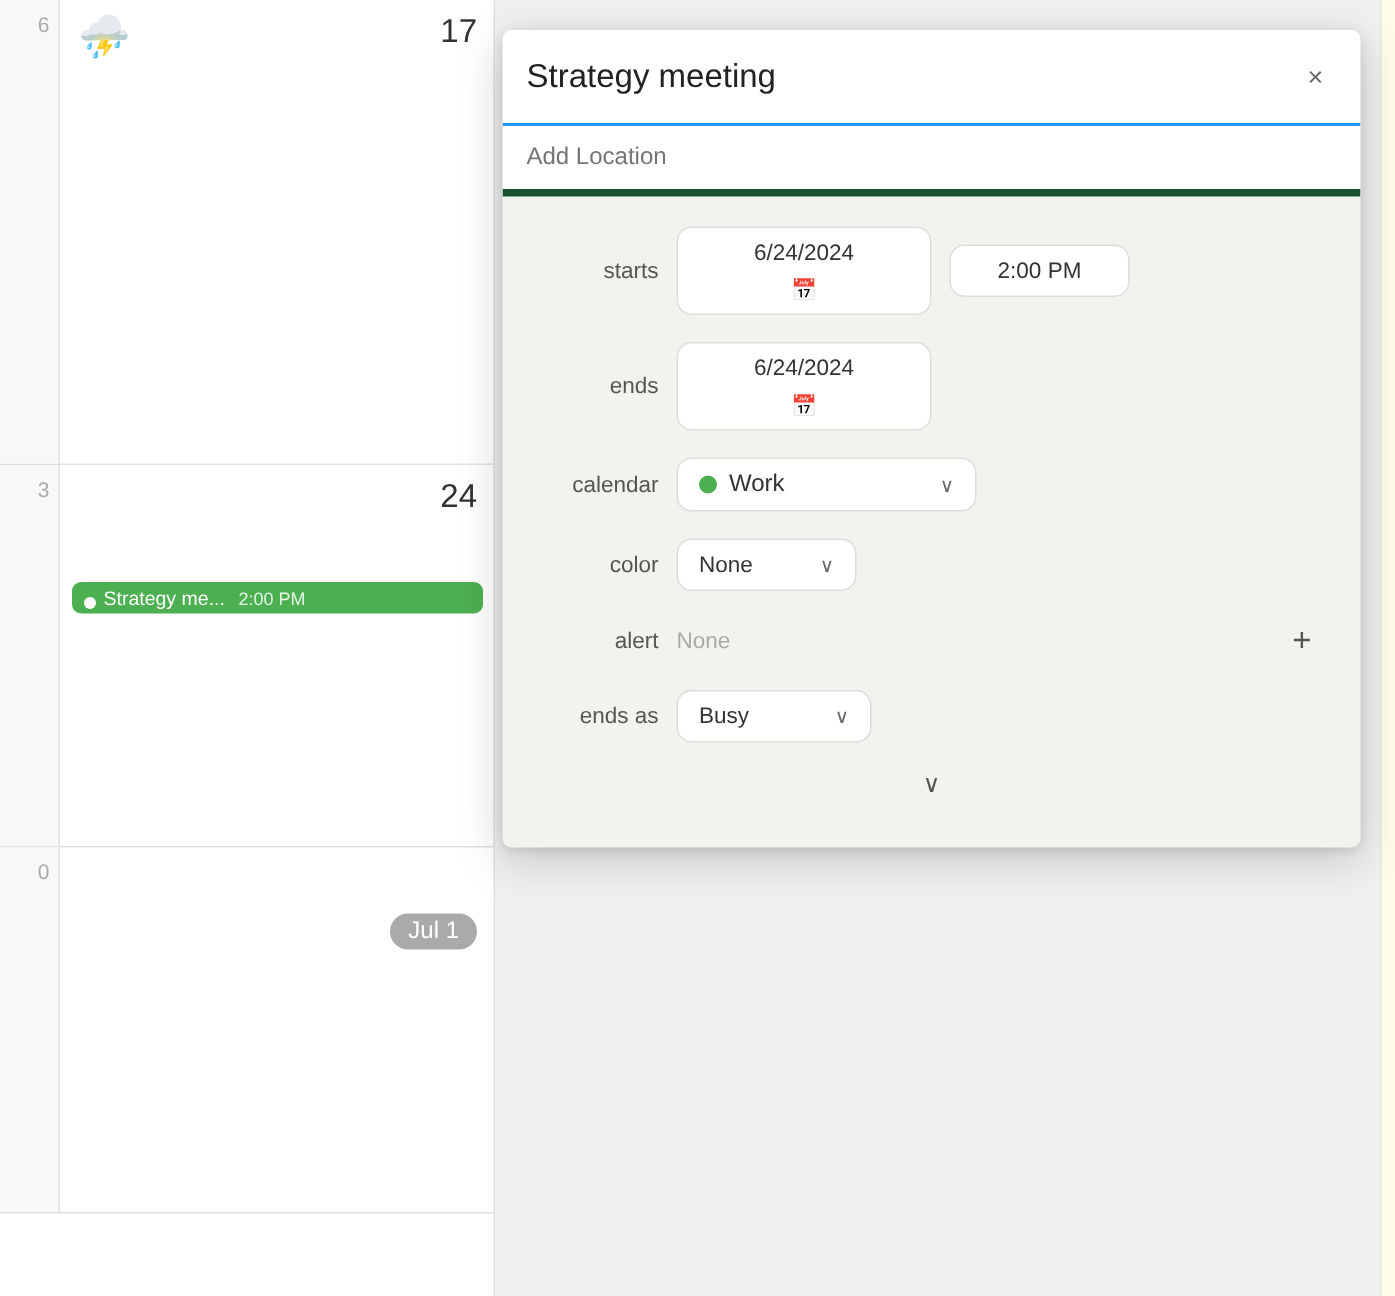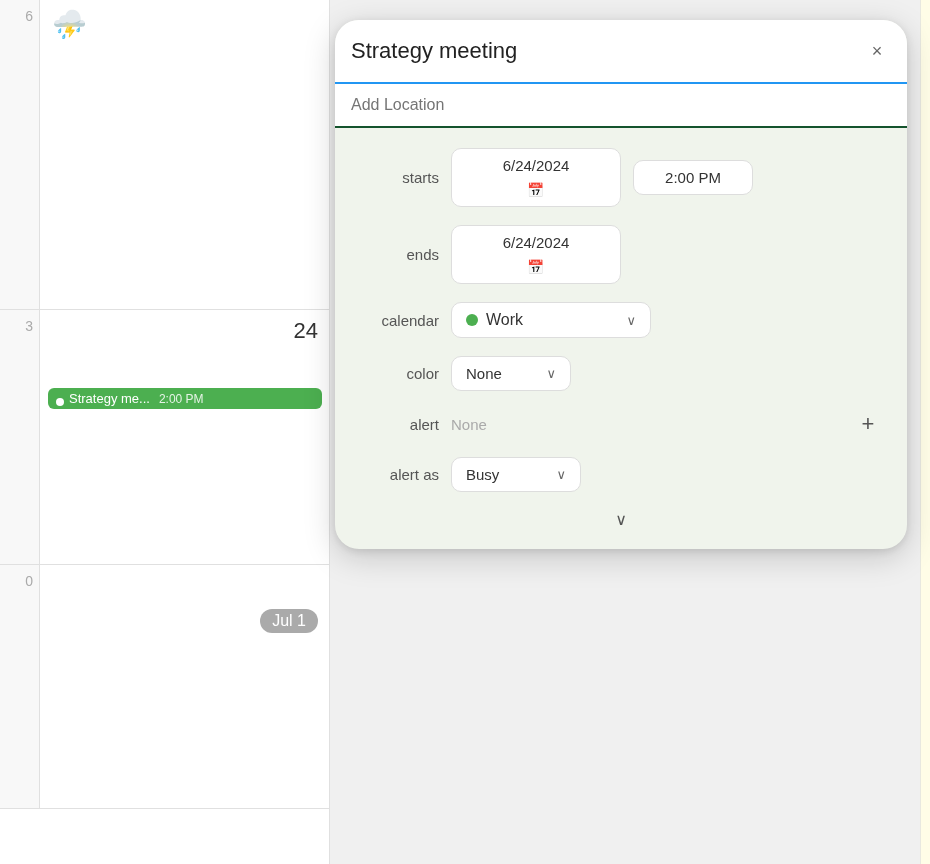--- a/index.html
+++ b/index.html
@@ -129,24 +129,24 @@
       border-left: 1px solid #e8e8e0;
     }
 
     
     .popup {
       position: absolute;
       top: 20px;
       left: 335px;
       width: 572px;
       background: #f0f4ec;
-      border-radius: 24px;
+      border-radius: 6px;
       box-shadow: 0 8px 32px rgba(0,0,0,0.18), 0 2px 8px rgba(0,0,0,0.10);
       overflow: hidden;
-      padding-bottom: 0;
+      padding-bottom: 12px;
     }
 
     .popup-title-row {
       background: #fff;
       display: flex;
       align-items: center;
       padding: 0 16px;
       border-bottom: 2px solid #2196f3;
     }
 
@@ -171,21 +171,21 @@
       align-items: center;
       justify-content: center;
       color: #666;
       font-size: 18px;
       border-radius: 50%;
     }
 
     .popup-location-row {
       background: #fff;
       padding: 12px 16px;
-      border-bottom: 2px solid #14532d;
+      border-bottom: 5px solid #14532d;
     }
 
     .popup-location-input {
       width: 100%;
       border: none;
       outline: none;
       font-size: 16px;
       color: #aaa;
       background: transparent;
     }
@@ -357,20 +357,21 @@
 <div class="calendar-bg"></div>
 
 <div class="calendar-col">
 
   <div class="cal-row cal-row-top">
     <div class="cal-left-num">
       <span>6</span>
     </div>
     <div class="cal-day-content">
       <div class="weather-icon">⛈️</div>
+      <div class="day-number">17</div>
     </div>
   </div>
 
   <div class="cal-row cal-row-mid">
     <div class="cal-left-num">
       <span>3</span>
     </div>
     <div class="cal-day-content">
       <div class="day-number">24</div>
       <div class="event-pill">
@@ -450,21 +451,21 @@
 
     <div class="alert-row">
       <span class="popup-label">alert</span>
       <span class="alert-none-text">None</span>
       <button class="alert-add-btn">
         <span>+</span>
       </button>
     </div>
 
     <div class="popup-row">
-      <span class="popup-label">alert as</span>
+      <span class="popup-label">ends as</span>
       <div class="show-as-dropdown">
         <span>Busy</span>
         <span class="dropdown-arrow">∨</span>
       </div>
     </div>
 
     <button class="expand-btn">
       <span class="chevron-down">∨</span>
     </button>
 

